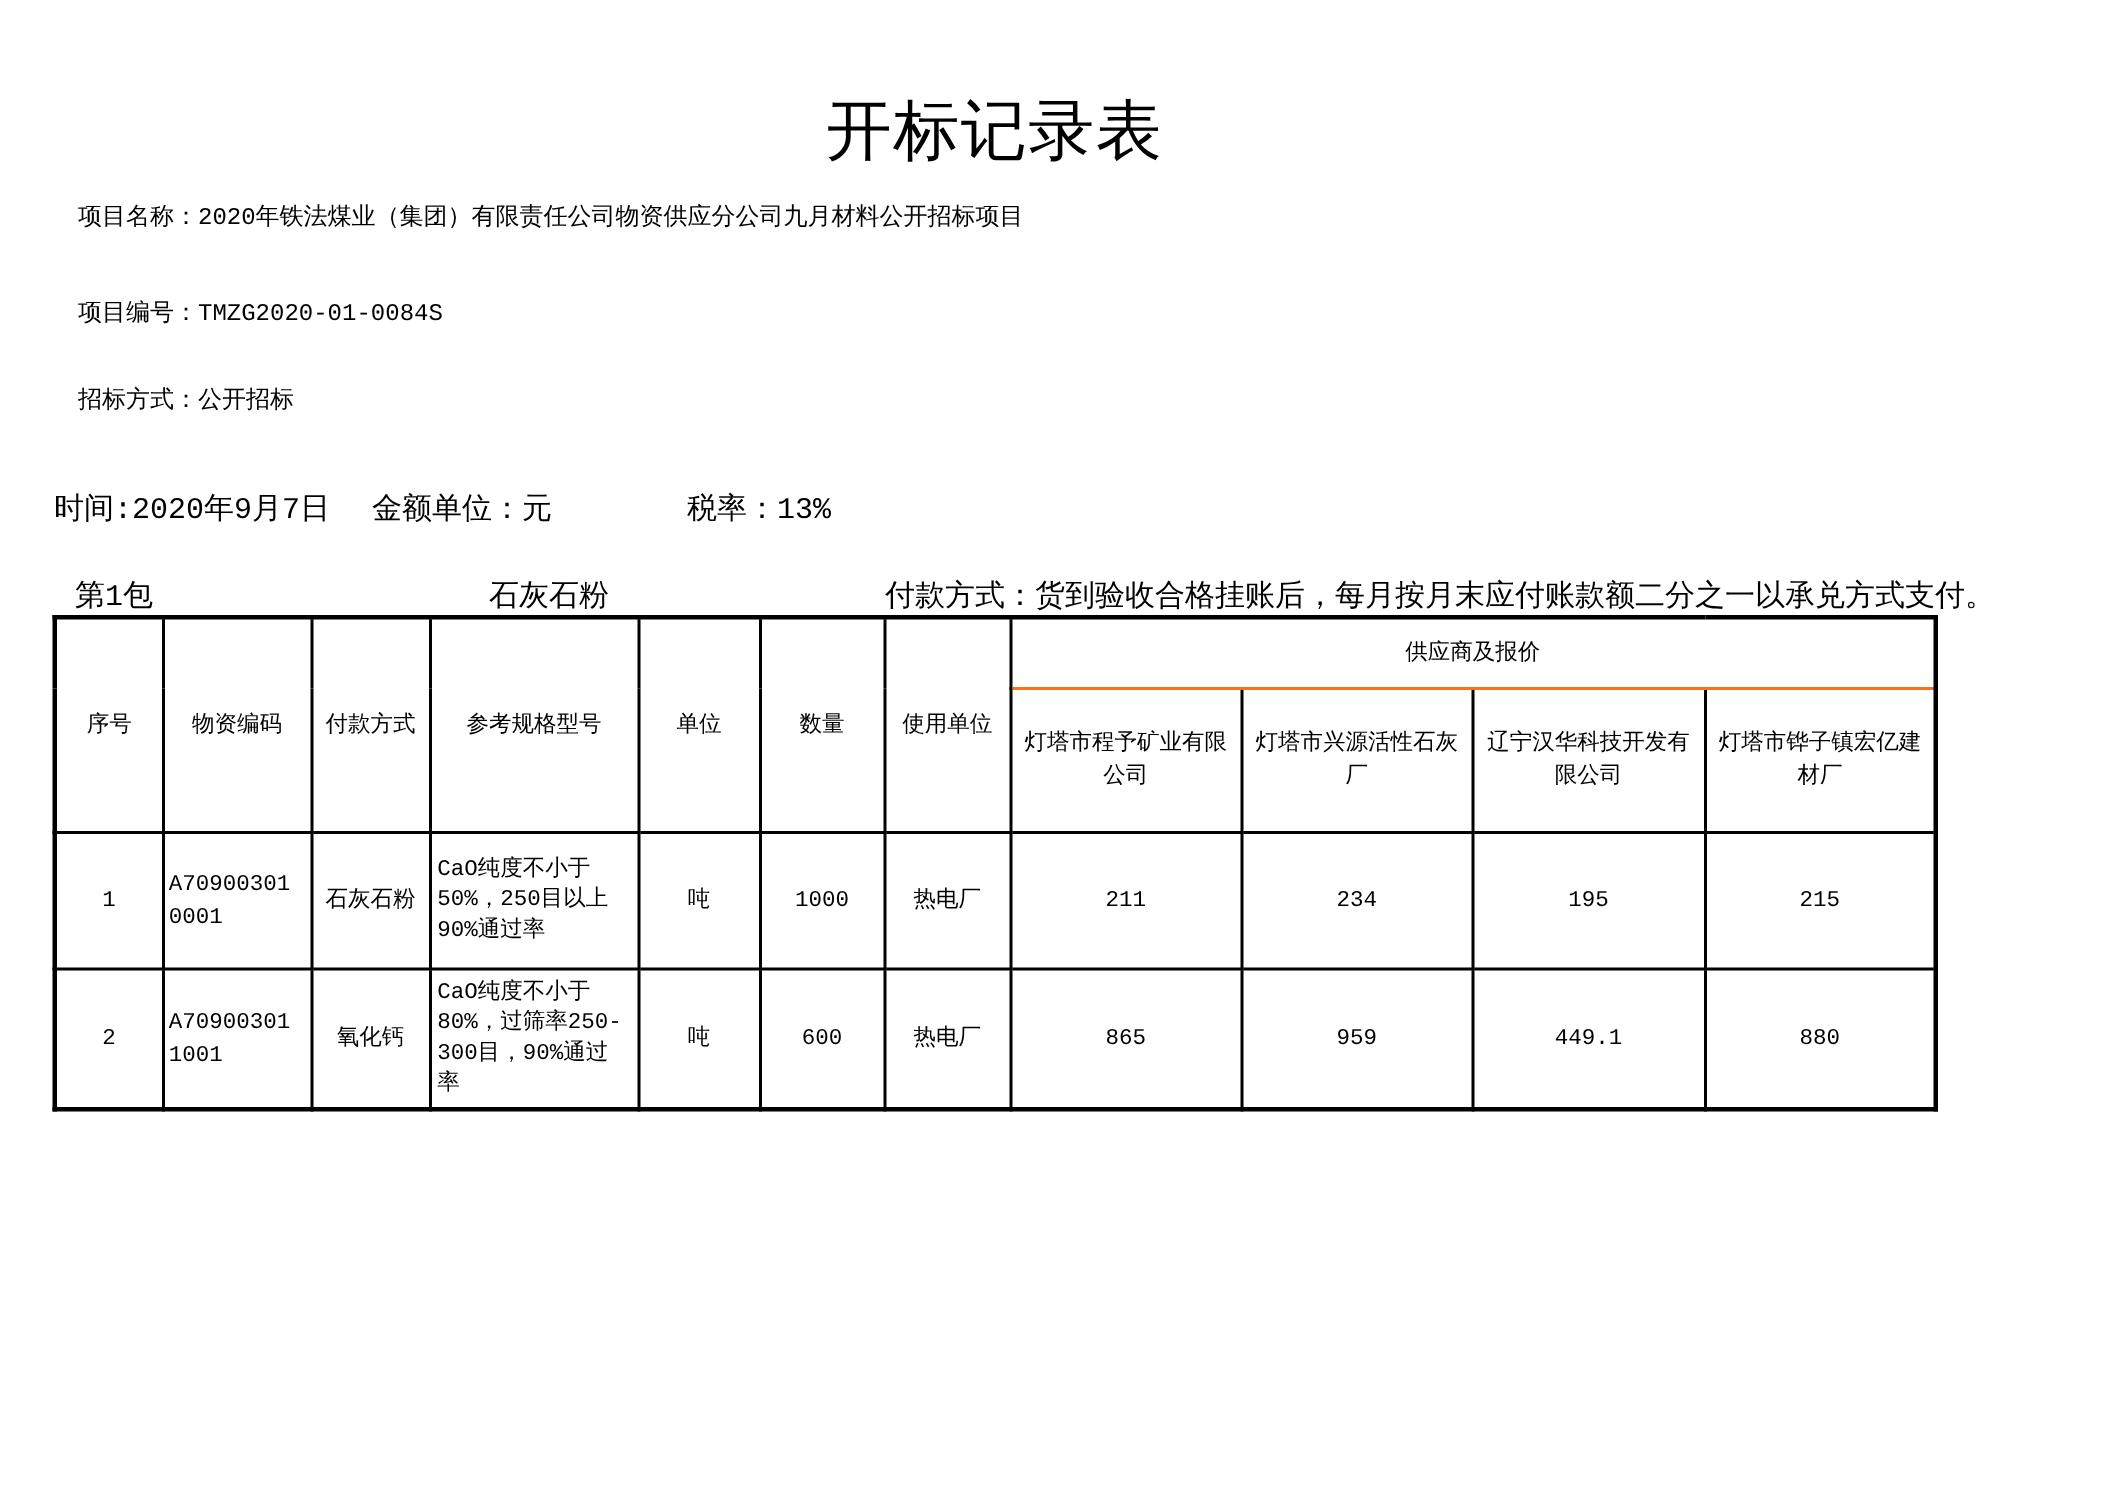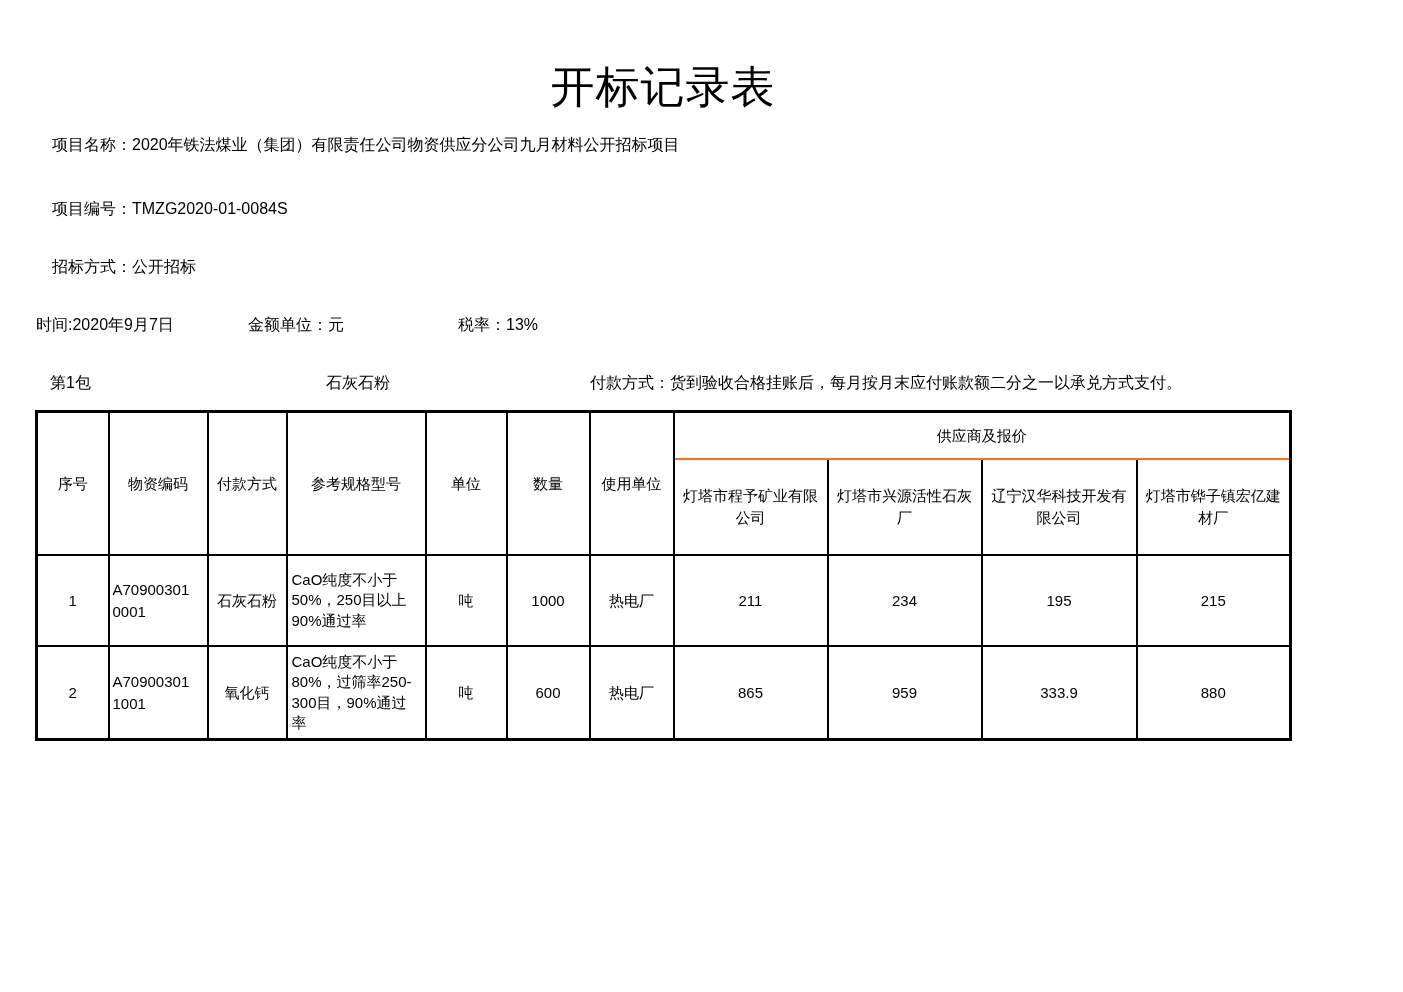--- a/index.html
+++ b/index.html
@@ -6,21 +6,21 @@
     margin: 0;
     padding: 0;
     background: #ffffff;
   }
   .page {
     position: relative;
     width: 1403px;
     height: 992px;
     background: #ffffff;
     color: #000000;
-    font-family: Liberation Sans, sans-serif;
+    font-family: Liberation Mono, monospace;
     overflow: hidden;
   }
   .content {
     position: absolute;
     left: 36px;
     top: 0;
     width: 1254px;
     height: 992px;
   }
   .doc-title {
@@ -48,22 +48,22 @@
   .inline-row {
     position: absolute;
     left: 0;
     width: 100%;
     height: 20px;
   }
   .pos-line4 { top: 315px; }
   .pos-line5 { top: 373px; }
   .inline-row span {
     position: absolute;
-    top: 0;
-    font-size: 16px;
+    top: 16px;
+    font-size: 20px;
     line-height: 20px;
     white-space: nowrap;
   }
   .pos-time { left: 0; }
   .pos-amount-unit { left: 212px; }
   .pos-tax-rate { left: 422px; }
   .pos-package-no { left: 14px; }
   .pos-package-name { left: 290px; }
   .pos-payment { left: 554px; }
 
@@ -181,20 +181,20 @@
         <tr class="data-row-1">
           <td>2</td>
           <td class="cell-code">A709003011001</td>
           <td>氧化钙</td>
           <td class="cell-spec">CaO纯度不小于80%，过筛率250-300目，90%通过率</td>
           <td>吨</td>
           <td>600</td>
           <td>热电厂</td>
           <td>865</td>
           <td>959</td>
-          <td>333.9</td>
+          <td>449.1</td>
           <td>880</td>
         </tr>
       </tbody>
     </table>
 
   </div>
 </div>
 
 </body></html>

